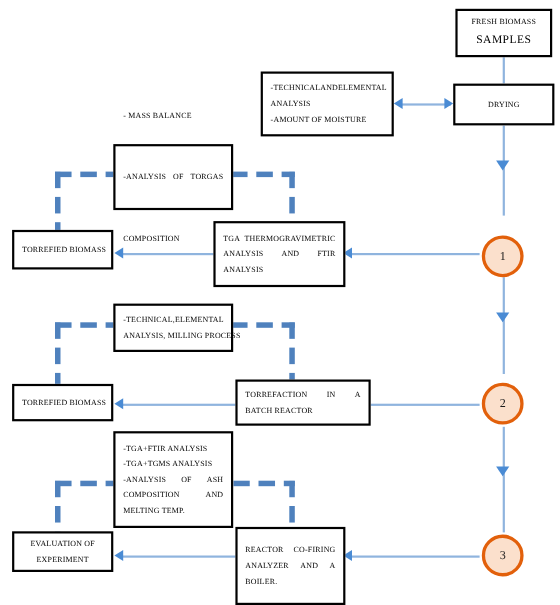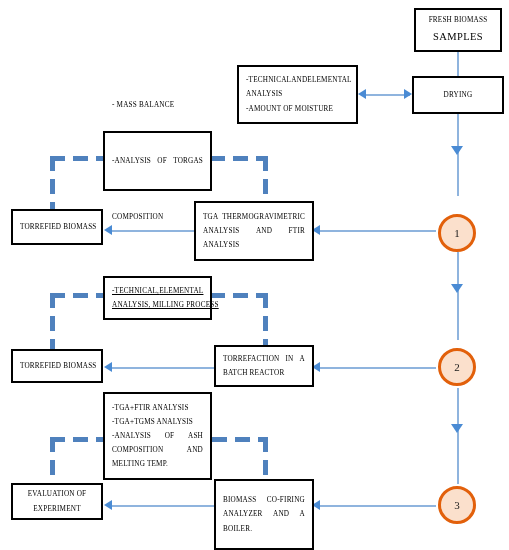--- a/index.html
+++ b/index.html
@@ -204,29 +204,29 @@
 
   <div class="circle" style="left:438px; top:214px;">
     <span>1</span>
   </div>
 
   <div class="dash-h" style="left:50px; top:293px; width:58px;"></div>
   <div class="dash-v" style="left:50px; top:293px; height:56px;"></div>
   <div class="dash-h" style="left:210px; top:293px; width:58px;"></div>
   <div class="dash-v" style="left:263px; top:293px; height:56px;"></div>
 
-  <div class="box justify" style="left:103px; top:276px; width:109px; height:44px;text-decoration:underline;">
+  <div class="box justify" style="left:103px; top:276px; width:109px; height:44px;">
     <div class="line">
       <span>-TECHNICAL,</span>
       <span>ELEMENTAL</span>
     </div>
     <div class="line solo">ANALYSIS, MILLING PROCESS</div>
   </div>
 
-  <div class="box justify" style="left:214px; top:345px; width:100px; height:42px;">
+  <div class="box justify" style="left:214px; top:345px; width:123px; height:42px;">
     <div class="line">
       <span>TORREFACTION</span>
       <span>IN</span>
       <span>A</span>
     </div>
     <div class="line solo">BATCH REACTOR</div>
   </div>
 
   <div class="box center" style="left:11px; top:349px; width:92px; height:34px;">
     <div class="line">TORREFIED BIOMASS</div>
@@ -257,21 +257,21 @@
     </div>
     <div class="line">
       <span>COMPOSITION</span>
       <span>AND</span>
     </div>
     <div class="line solo">MELTING TEMP.</div>
   </div>
 
   <div class="box justify" style="left:214px; top:479px; width:100px; height:71px;">
     <div class="line">
-      <span>BIOMASS</span>
+      <span>REACTOR</span>
       <span>CO-FIRING</span>
     </div>
     <div class="line">
       <span>ANALYZER</span>
       <span>AND</span>
       <span>A</span>
     </div>
     <div class="line solo">BOILER.</div>
   </div>
 

